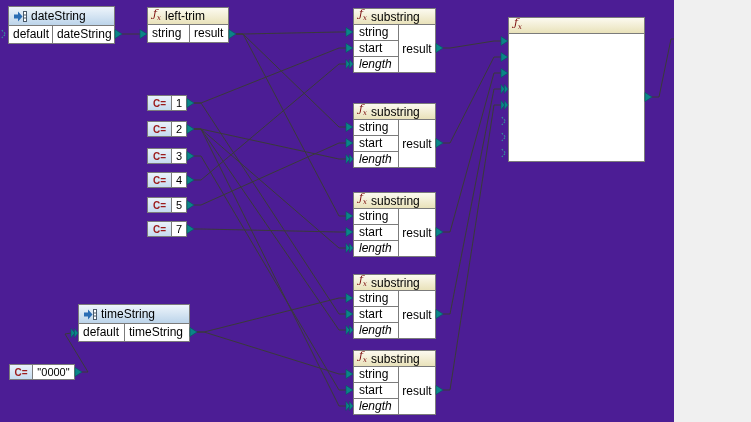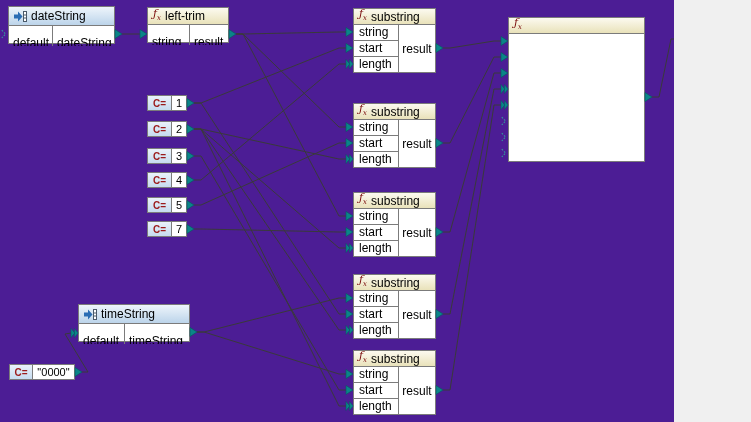--- a/index.html
+++ b/index.html
@@ -8,26 +8,26 @@
     font-family:"Liberation Sans",sans-serif;font-size:12px;color:#000;
     overflow:hidden;
   }
   .blk{position:absolute;border:1px solid #7b7b7b;background:#fff;box-sizing:border-box;}
   .head{display:flex;align-items:center;gap:4px;padding:0 5px;border-bottom:1px solid #7b7b7b;box-sizing:border-box;white-space:nowrap;}
   .head.blue{height:19px;background:linear-gradient(180deg,#eef5fb 0%,#bcd4ea 100%);}
   .head.fn{height:16px;background:linear-gradient(180deg,#fcfaf0 0%,#e9e2ba 100%);}
   .fxicon{color:#7a0c0c;font-family:"DejaVu Serif",serif;font-style:italic;font-size:11px;line-height:10px;flex:0 0 auto;}
   .fxicon sub{font-size:7px;}
   .cells{display:flex;height:18px;}
-  .cells .cell{padding:10px 4px;box-sizing:border-box;white-space:nowrap;overflow:hidden;}
+  .cells .cell{padding:1px 4px;box-sizing:border-box;white-space:nowrap;overflow:hidden;}
   .cells .cell.first{border-right:1px solid #7b7b7b;}
   .fnbody{display:flex;}
   .incol{box-sizing:border-box;border-right:1px solid #7b7b7b;}
   .frow{height:16px;line-height:15px;padding-left:5px;border-bottom:1px solid #7b7b7b;box-sizing:border-box;white-space:nowrap;overflow:hidden;}
-  .frow.last{border-bottom:none;}
+  .frow.last{border-bottom:none;font-style:italic;}
   .outcol{flex:1;display:flex;align-items:center;justify-content:center;white-space:nowrap;}
   .outcol.right{justify-content:flex-end;padding-right:3px;}
   .const{position:absolute;display:flex;border:1px solid #7b7b7b;background:#fff;box-sizing:border-box;height:16px;font-size:11px;}
   .const .clabel{flex:0 0 auto;display:flex;align-items:center;justify-content:center;color:#9b1b1b;background:linear-gradient(180deg,#eaf2fa 0%,#c6dbef 100%);border-right:1px solid #7b7b7b;box-sizing:border-box;font-weight:bold;font-size:10px;}
   .const .cvalue{flex:1;display:flex;align-items:center;justify-content:center;padding:0 2px;}
   #wires{position:absolute;left:0;top:0;pointer-events:none;}
   .wire{fill:none;stroke:#3a3a3a;stroke-width:1;}
   .compicon{flex:0 0 auto;display:block;}
 </style>
 </head>

